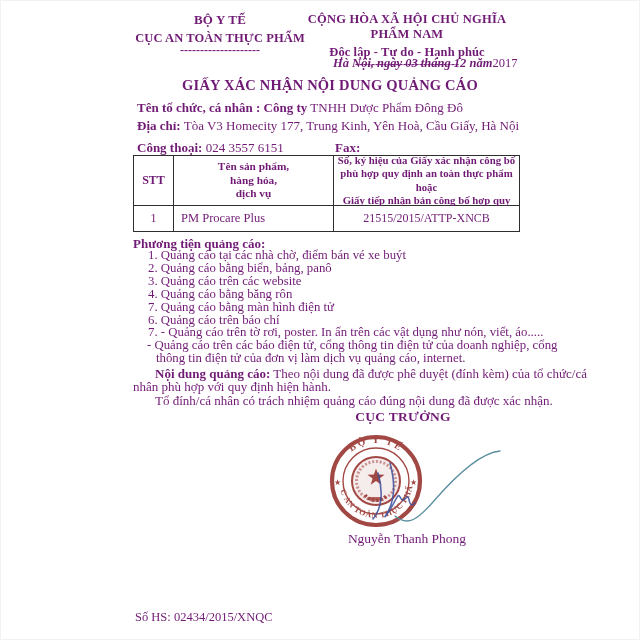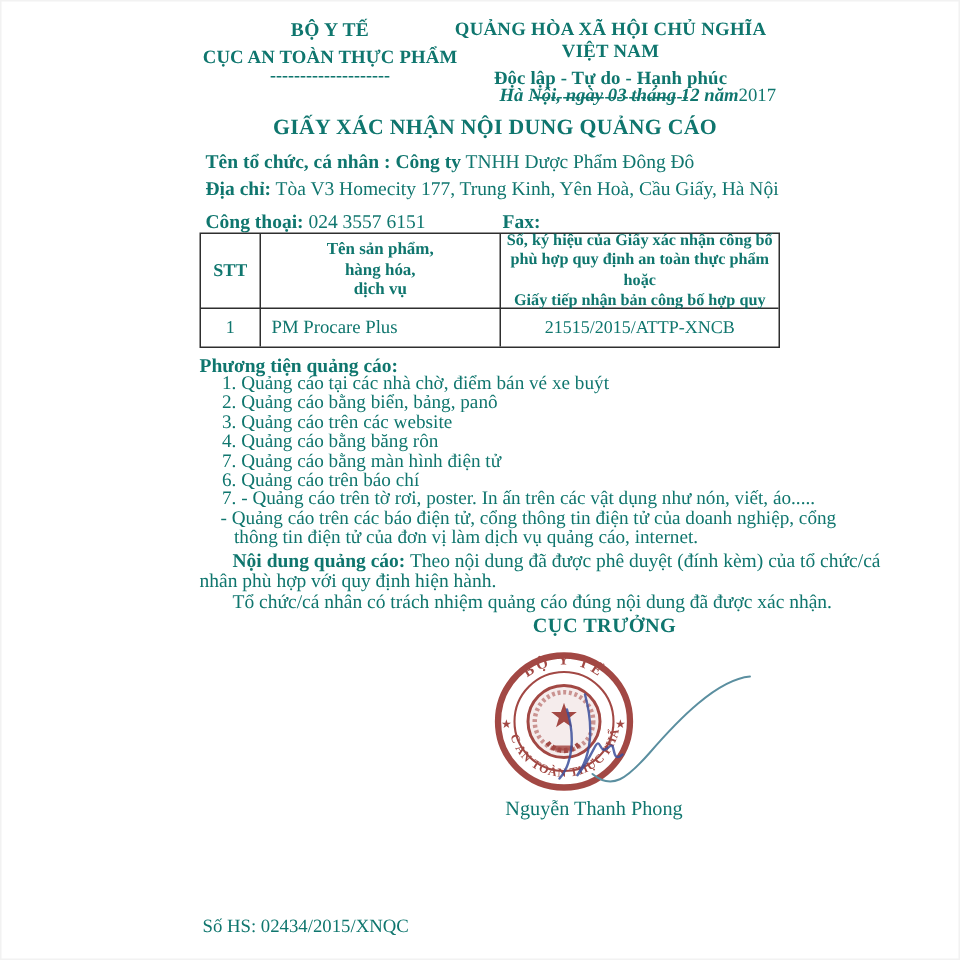--- a/index.html
+++ b/index.html
@@ -1,18 +1,18 @@
 <!DOCTYPE html>
 <html><head>
 <meta charset="utf-8">
 <style>
   html,body{margin:0;padding:0;background:#fff;}
   #page{
     position:relative;width:640px;height:640px;background:#ffffff;
-    font-family:"Liberation Serif","DejaVu Serif",serif;color:#0f766e;
+    font-family:"Liberation Serif","DejaVu Serif",serif;color:#701a75;
     overflow:hidden;box-shadow:inset 0 0 0 1px #f2f2f2;
   }
   .abs{position:absolute;}
   .ctr{text-align:center;}
   
   .hdr-left{left:118px;top:12px;width:204px;}
   .hdr-right{left:293px;top:12px;width:228px;}
   .hdr-line1{font-size:12.5px;font-weight:bold;letter-spacing:.2px;}
   .hdr-left .hdr-line1{font-size:13px;}
   .hdr-line2{font-size:12.5px;font-weight:bold;margin-top:3px;letter-spacing:.1px;}
@@ -45,21 +45,21 @@
   .media-list{left:147px;top:249px;font-size:12.8px;line-height:12.9px;white-space:nowrap;}
   .media-list .li{margin-left:1px;}
   .media-list .li.flush{margin-left:0;}
   .media-list .li.wrap{margin-left:9px;}
   
   .content-l1{left:155px;top:366px;font-size:13px;white-space:nowrap;}
   .content-l2{left:133px;top:379px;font-size:13px;}
   .responsibility{left:155px;top:393px;font-size:13px;}
   
   .signer-title{left:303px;top:409px;width:200px;text-align:center;font-size:13.5px;font-weight:bold;letter-spacing:.3px;}
-  .signer-name{left:296px;top:531px;width:200px;text-align:center;font-size:13.5px;}
+  .signer-name{left:307px;top:531px;width:200px;text-align:center;font-size:13.5px;}
   .stamp-svg{left:328px;top:433px;}
   .sig-svg{left:300px;top:415px;}
   
   .footer-hs{left:135px;top:610px;font-size:12.5px;}
   :root{
     --stamp-red:#9c3b36;
     --sig-blue:#5b8fa0;
     --scribble-blue:#3b4f9b;
   }
 </style>
@@ -68,21 +68,21 @@
 
 <div id="page">
 
   <div class="abs hdr-left ctr">
     <div class="hdr-line1">BỘ Y TẾ</div>
     <div class="hdr-line2">CỤC AN TOÀN THỰC PHẨM</div>
     <div class="hdr-rule">--------------------</div>
   </div>
 
   <div class="abs hdr-right ctr">
-    <div class="hdr-line1">QUẢNG HÒA XÃ HỘI CHỦ NGHĨA VIỆT NAM</div>
+    <div class="hdr-line1">CỘNG HÒA XÃ HỘI CHỦ NGHĨA PHẨM NAM</div>
     <div class="hdr-line2">Độc lập - Tự do - Hạnh phúc</div>
     <div class="hdr-rule">--------------------------</div>
   </div>
 
   <div class="abs ref-date">
     <span>Hà Nội, ngày 03 tháng 12 năm</span><span class="year">2017</span>
   </div>
 
   <div class="abs org-line">
     <span class="lbl">Tên tổ chức, cá nhân : Công ty</span>
@@ -128,21 +128,21 @@
     <div class="li">7. - Quảng cáo trên tờ rơi, poster. In ấn trên các vật dụng như nón, viết, áo.....</div>
     <div class="li flush">- Quảng cáo trên các báo điện tử, cổng thông tin điện tử của doanh nghiệp, cổng</div>
     <div class="li wrap">thông tin điện tử của đơn vị làm dịch vụ quảng cáo, internet.</div>
   </div>
 
   <div class="abs content-l1">
     <span class="lbl">Nội dung quảng cáo:</span>
     <span>Theo nội dung đã được phê duyệt (đính kèm) của tổ chức/cá</span>
   </div>
   <div class="abs content-l2">nhân phù hợp với quy định hiện hành.</div>
-  <div class="abs responsibility">Tổ chức/cá nhân có trách nhiệm quảng cáo đúng nội dung đã được xác nhận.</div>
+  <div class="abs responsibility">Tổ đính/cá nhân có trách nhiệm quảng cáo đúng nội dung đã được xác nhận.</div>
 
   <div class="abs signer-title">CỤC TRƯỞNG</div>
 
   <svg class="abs stamp-svg" width="96" height="96" viewBox="0 0 96 96" style="opacity:.93">
     <circle cx="48" cy="48" r="44" fill="none" stroke="var(--stamp-red)" stroke-width="4.2"></circle>
     <circle cx="48" cy="48" r="33" fill="none" stroke="var(--stamp-red)" stroke-width="1.4"></circle>
     <defs>
       <path id="arcTop" d="M 10,48 A 38,38 0 0 1 86,48"></path>
       <path id="arcBottom" d="M 11.7,55 A 37,37 0 0 0 84.3,55"></path>
     </defs>

